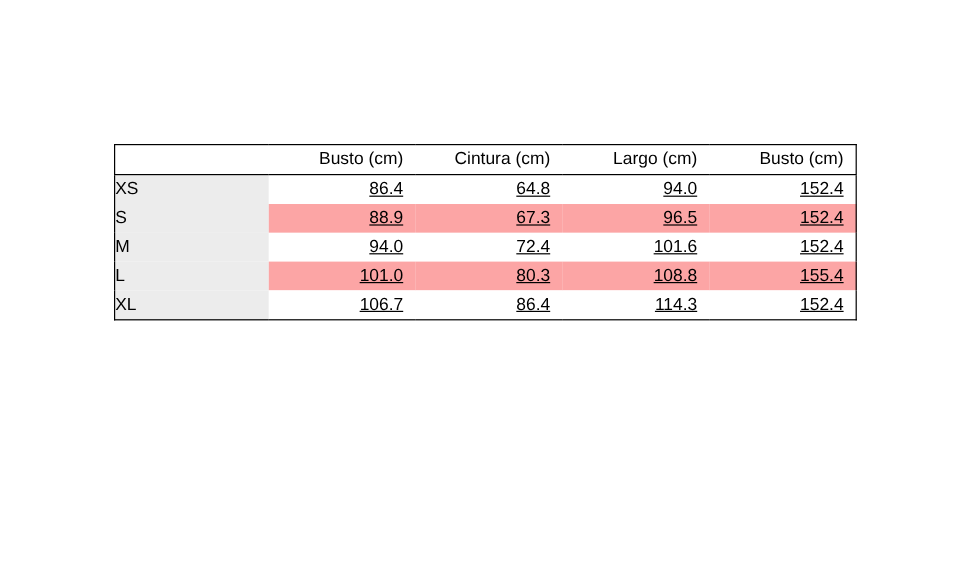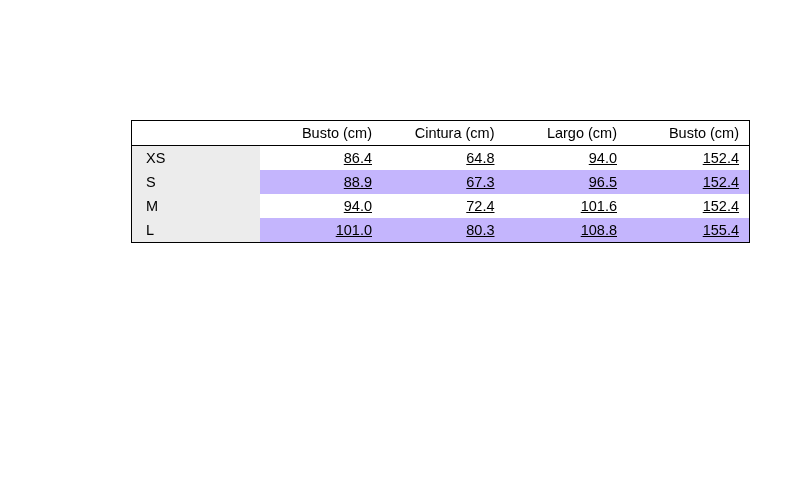--- a/index.html
+++ b/index.html
@@ -24,21 +24,20 @@
     left: 95px;
     top: 120px;
     width: 618px;
   }
   table.size-table {
     border-collapse: collapse;
     width: 618px;
     table-layout: fixed;
     border: 1px solid #000000;
     font-size: 14.5px;
-    margin-left: 36px;
   }
   table.size-table td,
   table.size-table th {
     padding: 0;
     height: 24px;
     line-height: 24px;
     font-weight: normal;
     vertical-align: middle;
     border: none;
   }
@@ -54,31 +53,30 @@
     border-bottom: 1px solid #000000;
   }
   thead th.hdr-col {
     text-align: right;
     padding-right: 10px;
     background: #ffffff;
     border-bottom: 1px solid #000000;
   }
   tbody td.size-cell {
     text-align: left;
-    padding-left: 14px;
     background: #ececec;
   }
   tbody td.data-cell {
     text-align: right;
     padding-right: 10px;
     background: #ffffff;
     text-decoration: underline;
   }
   tbody tr.alt td.data-cell {
-    background: #c4b5fd;
+    background: #fca5a5;
   }
   tbody tr:last-child td {
     border-bottom: none;
   }
 </style>
 </head>
 <body>
 
 <div class="page">
   <div class="table-wrap">
@@ -121,16 +119,23 @@
           <td class="data-cell">101.6</td>
           <td class="data-cell">152.4</td>
         </tr>
         <tr class="alt">
           <td class="size-cell">L</td>
           <td class="data-cell">101.0</td>
           <td class="data-cell">80.3</td>
           <td class="data-cell">108.8</td>
           <td class="data-cell">155.4</td>
         </tr>
+        <tr>
+          <td class="size-cell">XL</td>
+          <td class="data-cell">106.7</td>
+          <td class="data-cell">86.4</td>
+          <td class="data-cell">114.3</td>
+          <td class="data-cell">152.4</td>
+        </tr>
       </tbody>
     </table>
   </div>
 </div>
 
 </body></html>

